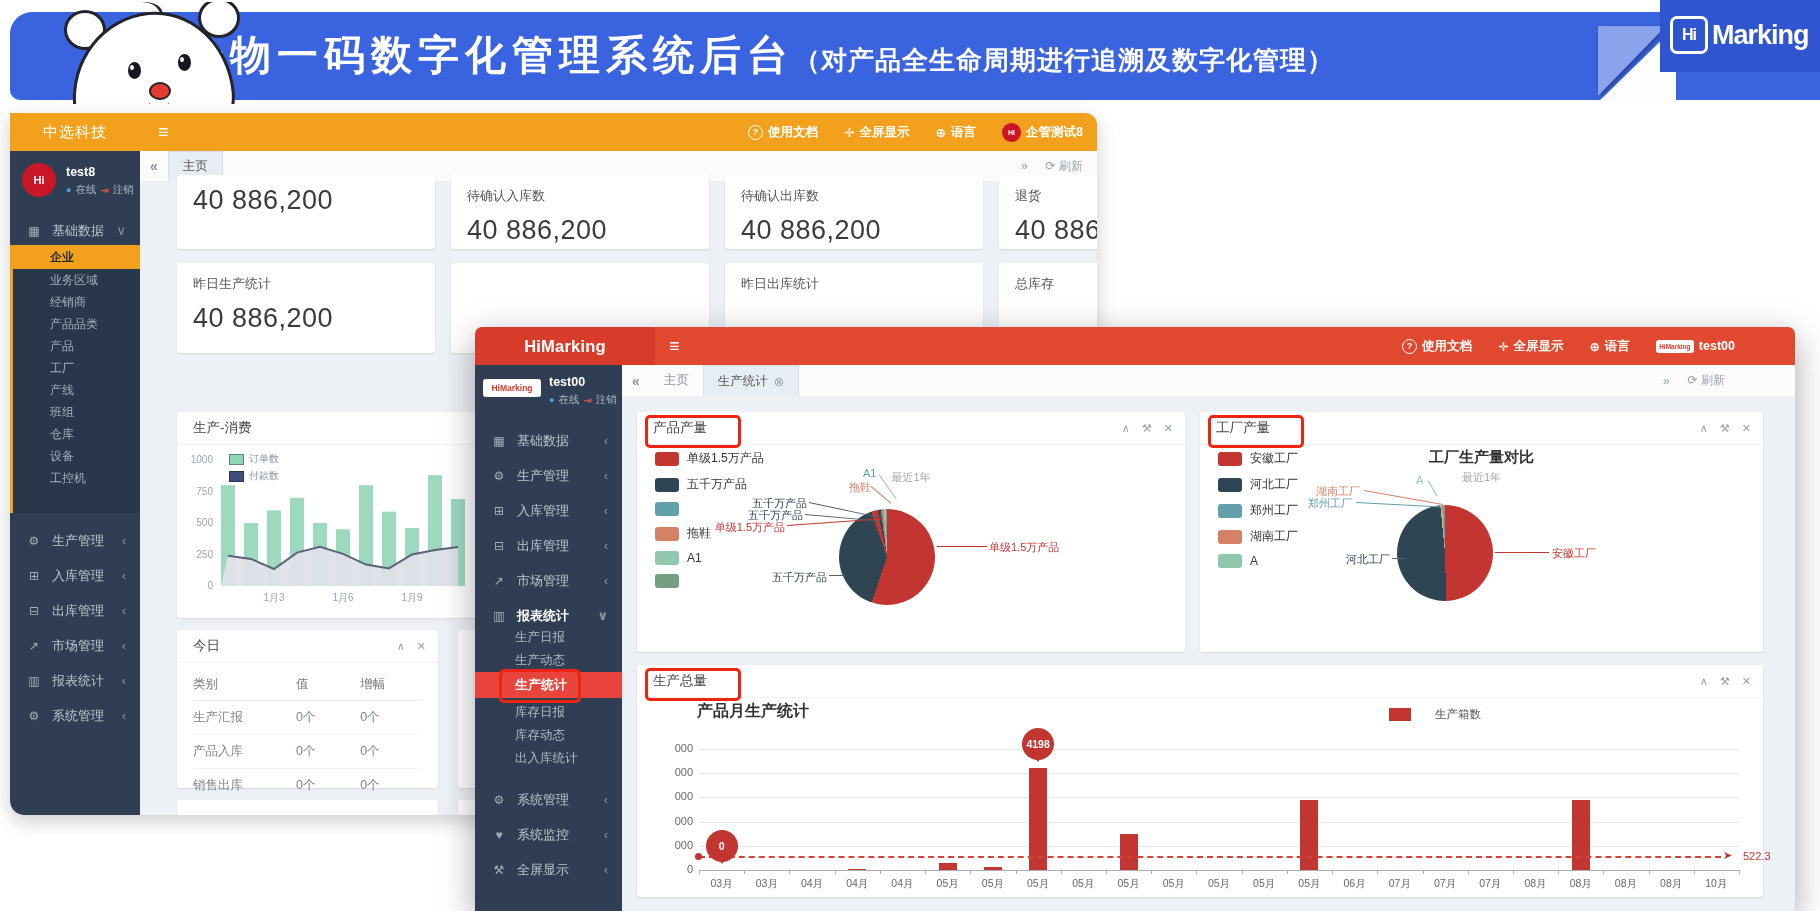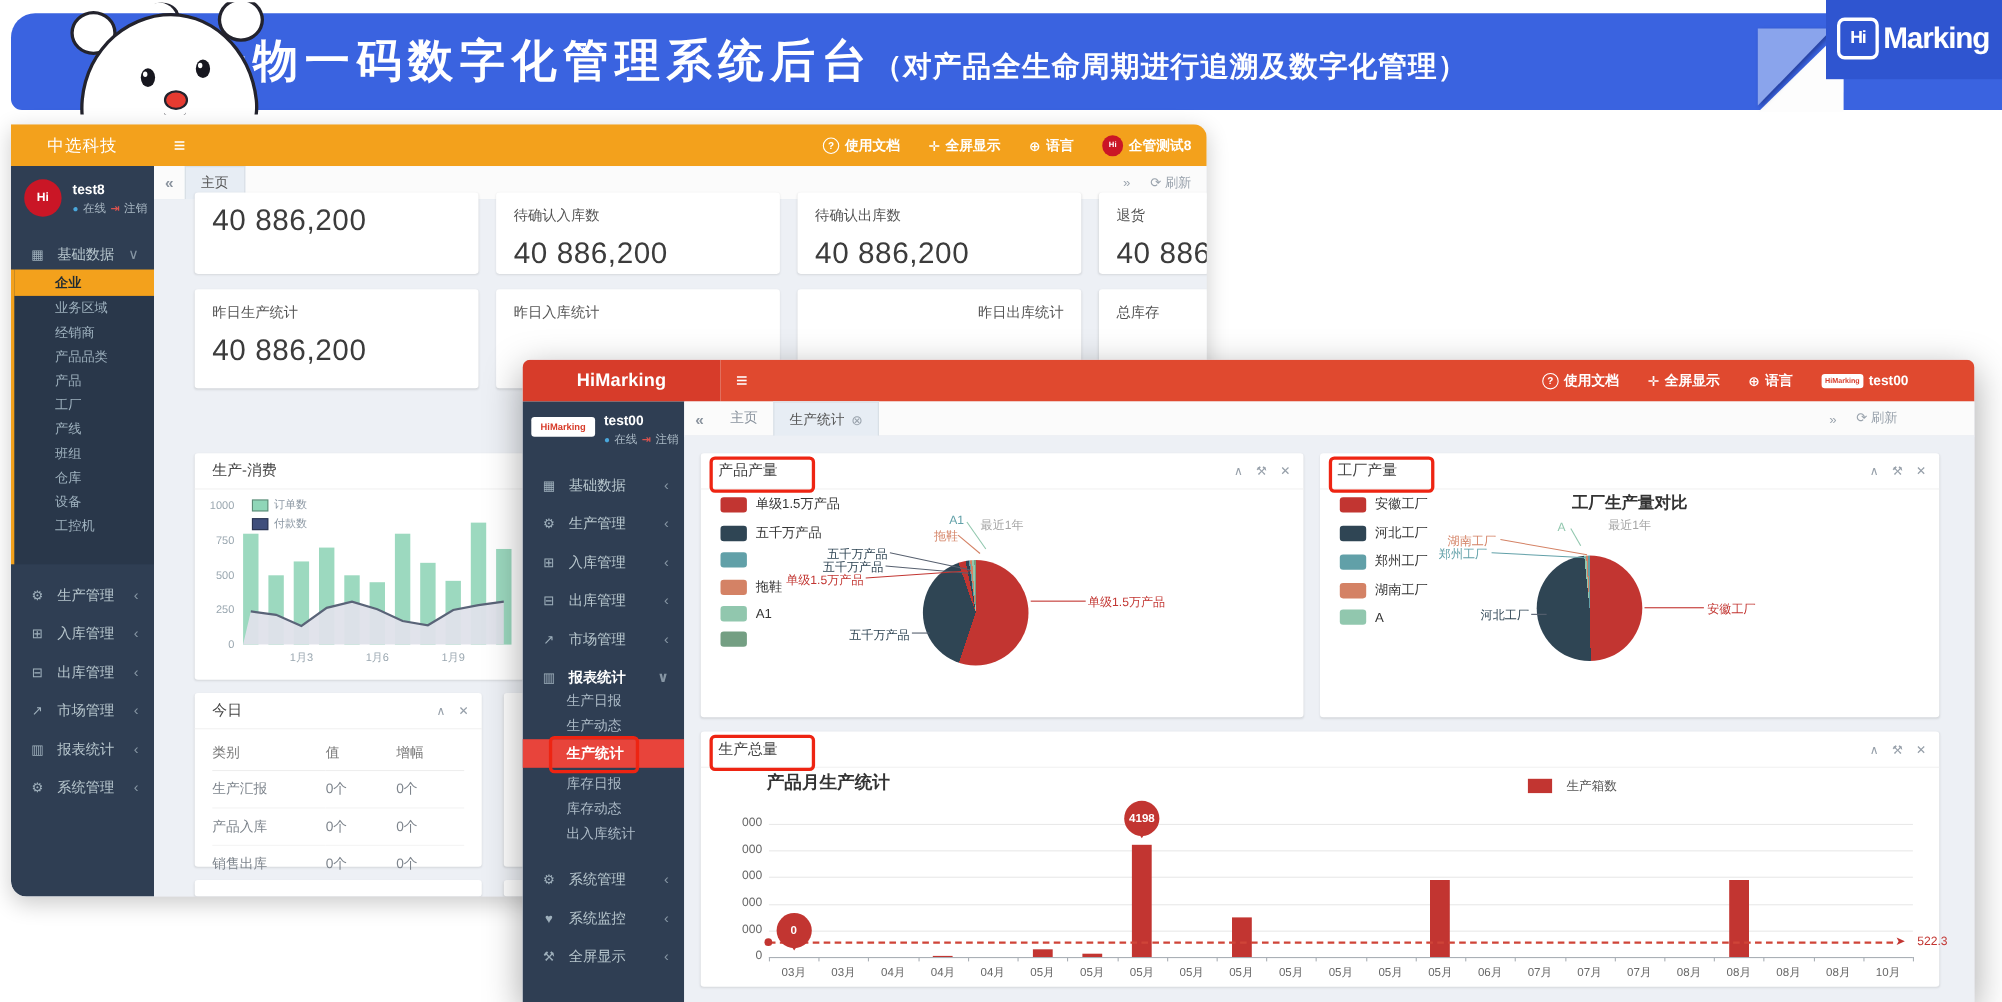--- a/index.html
+++ b/index.html
@@ -113,21 +113,21 @@
   .pie-legend{position:absolute;left:18px;display:flex;flex-direction:column;gap:9px;}
   .pie-leg-row{display:flex;align-items:center;gap:8px;font-size:12px;color:#333;}
   .pie-leg-sq{width:24px;height:14px;border-radius:3px;}
   .pie{position:absolute;border-radius:50%;}
   .callout{position:absolute;font-size:11px;white-space:nowrap;}
   .co-red{color:#c23531;} .co-dark{color:#2f4554;} .co-teal{color:#61a0a8;} .co-salmon{color:#d48265;} .co-green{color:#91c7ae;}
   .lead{position:absolute;height:1px;transform-origin:left center;}
 
   
   .p3-title{position:absolute;left:60px;top:36px;font-size:16px;font-weight:bold;color:#333;}
-  .p3-legend{position:absolute;left:752px;top:42px;display:flex;align-items:center;gap:13px;font-size:11.5px;color:#555;}
+  .p3-legend{position:absolute;left:752px;top:42px;display:flex;align-items:center;gap:24px;font-size:11.5px;color:#555;}
   .p3-leg-sq{width:22px;height:13px;background:#c23531;}
   .p3-plot{position:absolute;left:62px;top:84px;width:1040px;height:121px;border-bottom:1px solid #aab0b6;}
   .gridline{position:absolute;left:0;width:100%;height:1px;background:#e9e9e9;}
   .p3bar{position:absolute;background:#c23531;width:18px;}
   .p3-ylab{position:absolute;left:-54px;width:48px;text-align:right;font-size:11px;color:#666;}
   .p3-xlab{position:absolute;top:128px;width:46px;text-align:center;font-size:10.5px;color:#666;}
   .p3-tick{position:absolute;top:121px;width:1px;height:4px;background:#aab0b6;}
   .avgline{position:absolute;left:0;top:107px;width:1022px;border-top:2px dashed #cf4438;}
   .avg-arrow{position:absolute;left:1024px;top:100px;color:#c23531;font-size:11px;}
   .avg-label{position:absolute;left:1044px;top:101px;color:#c23531;font-size:11px;}
@@ -285,24 +285,23 @@
   <div class="card" style="left:989px;top:62px;width:258px;height:74px;">
     <div class="c-title">退货</div>
       <div class="c-value">40 886,200</div>
   </div>
 
   <div class="card" style="left:167px;top:150px;width:258px;height:90px;">
     <div class="c-title">昨日生产统计</div>
       <div class="c-value">40 886,200</div>
   </div>
   <div class="card" style="left:441px;top:150px;width:258px;height:90px;">
-    <div class="c-title">昨日入库统计</div>
       <div class="c-value"></div>
   </div>
-  <div class="card" style="left:715px;top:150px;width:258px;height:90px;text-align:right;">
+  <div class="card" style="left:715px;top:150px;width:258px;height:90px;">
     <div class="c-title">昨日出库统计</div>
       <div class="c-value"></div>
   </div>
   <div class="card" style="left:989px;top:150px;width:258px;height:90px;">
     <div class="c-title">总库存</div>
       <div class="c-value"></div>
   </div>
 
   <div class="panel" style="left:167px;top:299px;width:300px;height:206px;">
     <div class="panel-head">

